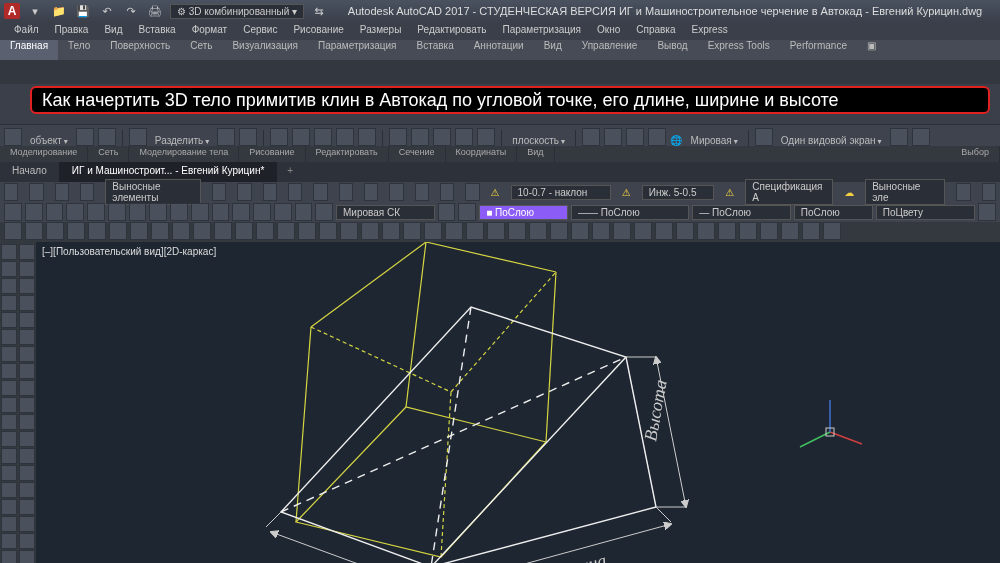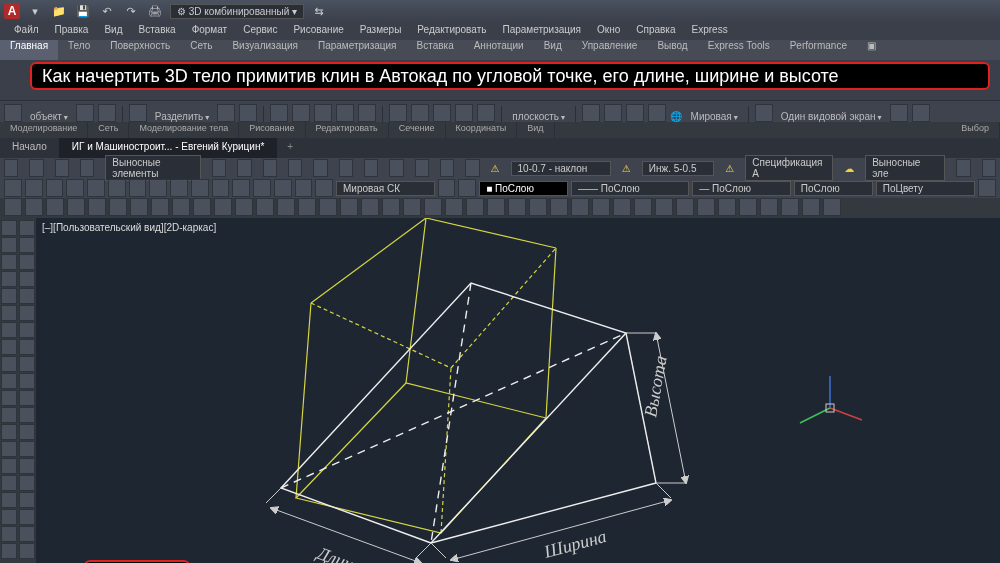--- a/index.html
+++ b/index.html
@@ -7,21 +7,21 @@
 .titlebar { display: flex; align-items: center; height: 22px; background: linear-gradient(#4a5260,#3a3f4a); padding: 0 4px; gap: 6px; }
 .logo { width: 16px; height: 16px; background: #b02a2a; border-radius: 2px; display: flex; align-items: center; justify-content: center; color: #fff; font-weight: bold; font-size: 12px; }
 .qa-btn { width: 18px; height: 18px; display: flex; align-items: center; justify-content: center; color: #ccc; }
 .workspace-sel { background: #2a2e36; border: 1px solid #555; padding: 1px 6px; color: #ccc; font-size: 10px; }
 .title-text { flex: 1; text-align: center; color: #ddd; font-size: 11px; }
 .menubar { display: flex; height: 18px; background: #3a3f4a; padding: 0 6px; gap: 0; color: #ccc; font-size: 10px; }
 .menu-item { padding: 2px 8px; }
 .tabs { display: flex; height: 20px; background: #464b55; font-size: 10px; }
 .tab { padding: 0 10px; color: #bbb; text-align: center; }
 .tab.active { background: #5a6070; color: #fff; }
-.annotation-band { position: relative; height: 40px; background: #3a3f4a; padding: 4px 8px; }
+.annotation-band { position: relative; height: 40px; background: #3a3f4a; padding: 4px 8px; margin-top: 24px; }
 .annotation-box { position: absolute; left: 30px; right: 10px; top: 2px; height: 28px; border: 2px solid #e12020; border-radius: 6px; background: #000; color: #fff; font-size: 18px; display: flex; align-items: center; padding: 0 10px; }
 .ribbon-row { display: flex; align-items: flex-end; height: 22px; background: #3e434d; border-top: 1px solid #2a2e36; padding: 0 4px; gap: 4px; font-size: 10px; color: #bbb; }
 .r-btn { width: 18px; height: 18px; background: #4a505c; border: 1px solid #2f333c; }
 .r-sep { width: 1px; height: 16px; background: #2a2e36; margin: 0 2px; }
 .r-label { padding: 0 4px; }
 .r-dd::after { content: "▾"; margin-left: 2px; font-size: 8px; }
 .panel-labels { display: flex; height: 16px; background: #34383f; font-size: 9px; color: #aaa; }
 .panel-label { padding: 1px 10px; border-right: 1px solid #2a2e36; }
 .doc-tabs { display: flex; height: 20px; background: #2d3139; font-size: 10px; }
 .doc-tab { padding: 3px 12px; color: #bbb; border-right: 1px solid #1e2128; }
@@ -52,20 +52,21 @@
   <div class="qa-btn">📁</div>
   <div class="qa-btn">💾</div>
   <div class="qa-btn">↶</div>
   <div class="qa-btn">↷</div>
   <div class="qa-btn">🖨</div>
   <div class="workspace-sel">
     <span>⚙</span>
     <span>3D комбинированный</span> ▾
   </div>
   <div class="qa-btn">⇆</div>
+  <div class="title-text">Autodesk AutoCAD 2017 - СТУДЕНЧЕСКАЯ ВЕРСИЯ   ИГ и Машиностроительное черчение в Автокад - Евгений Курицин.dwg</div>
 </div>
 
 <div class="menubar">
   <div class="menu-item">Файл</div>
   <div class="menu-item">Правка</div>
   <div class="menu-item">Вид</div>
   <div class="menu-item">Вставка</div>
   <div class="menu-item">Формат</div>
   <div class="menu-item">Сервис</div>
   <div class="menu-item">Рисование</div>
@@ -196,21 +197,21 @@
   <div class="r-btn"></div>
   <div class="r-btn"></div>
   <div class="r-btn"></div>
   <div class="r-btn"></div>
   <div class="r-btn"></div>
   <div class="r-btn"></div>
   <div class="r-btn"></div>
   <div class="prop-field" style="width:100px">Мировая СК</div>
   <div class="r-btn"></div>
   <div class="r-btn"></div>
-  <div class="prop-field" style="width:90px;background:#000000;color:#fff">■ <span>ПоСлою</span></div>
+  <div class="prop-field" style="width:90px;background:#8b5cf6;color:#fff">■ <span>ПоСлою</span></div>
   <div class="prop-field" style="width:120px">—— <span>ПоСлою</span></div>
   <div class="prop-field" style="width:100px">— <span>ПоСлою</span></div>
   <div class="prop-field" style="width:80px">ПоСлою</div>
   <div class="prop-field" style="width:101px">ПоЦвету</div>
   <div class="r-btn"></div>
 </div>
 
 <div class="tool-strip">
   <div class="ts-btn"></div>
     <div class="ts-btn"></div>

